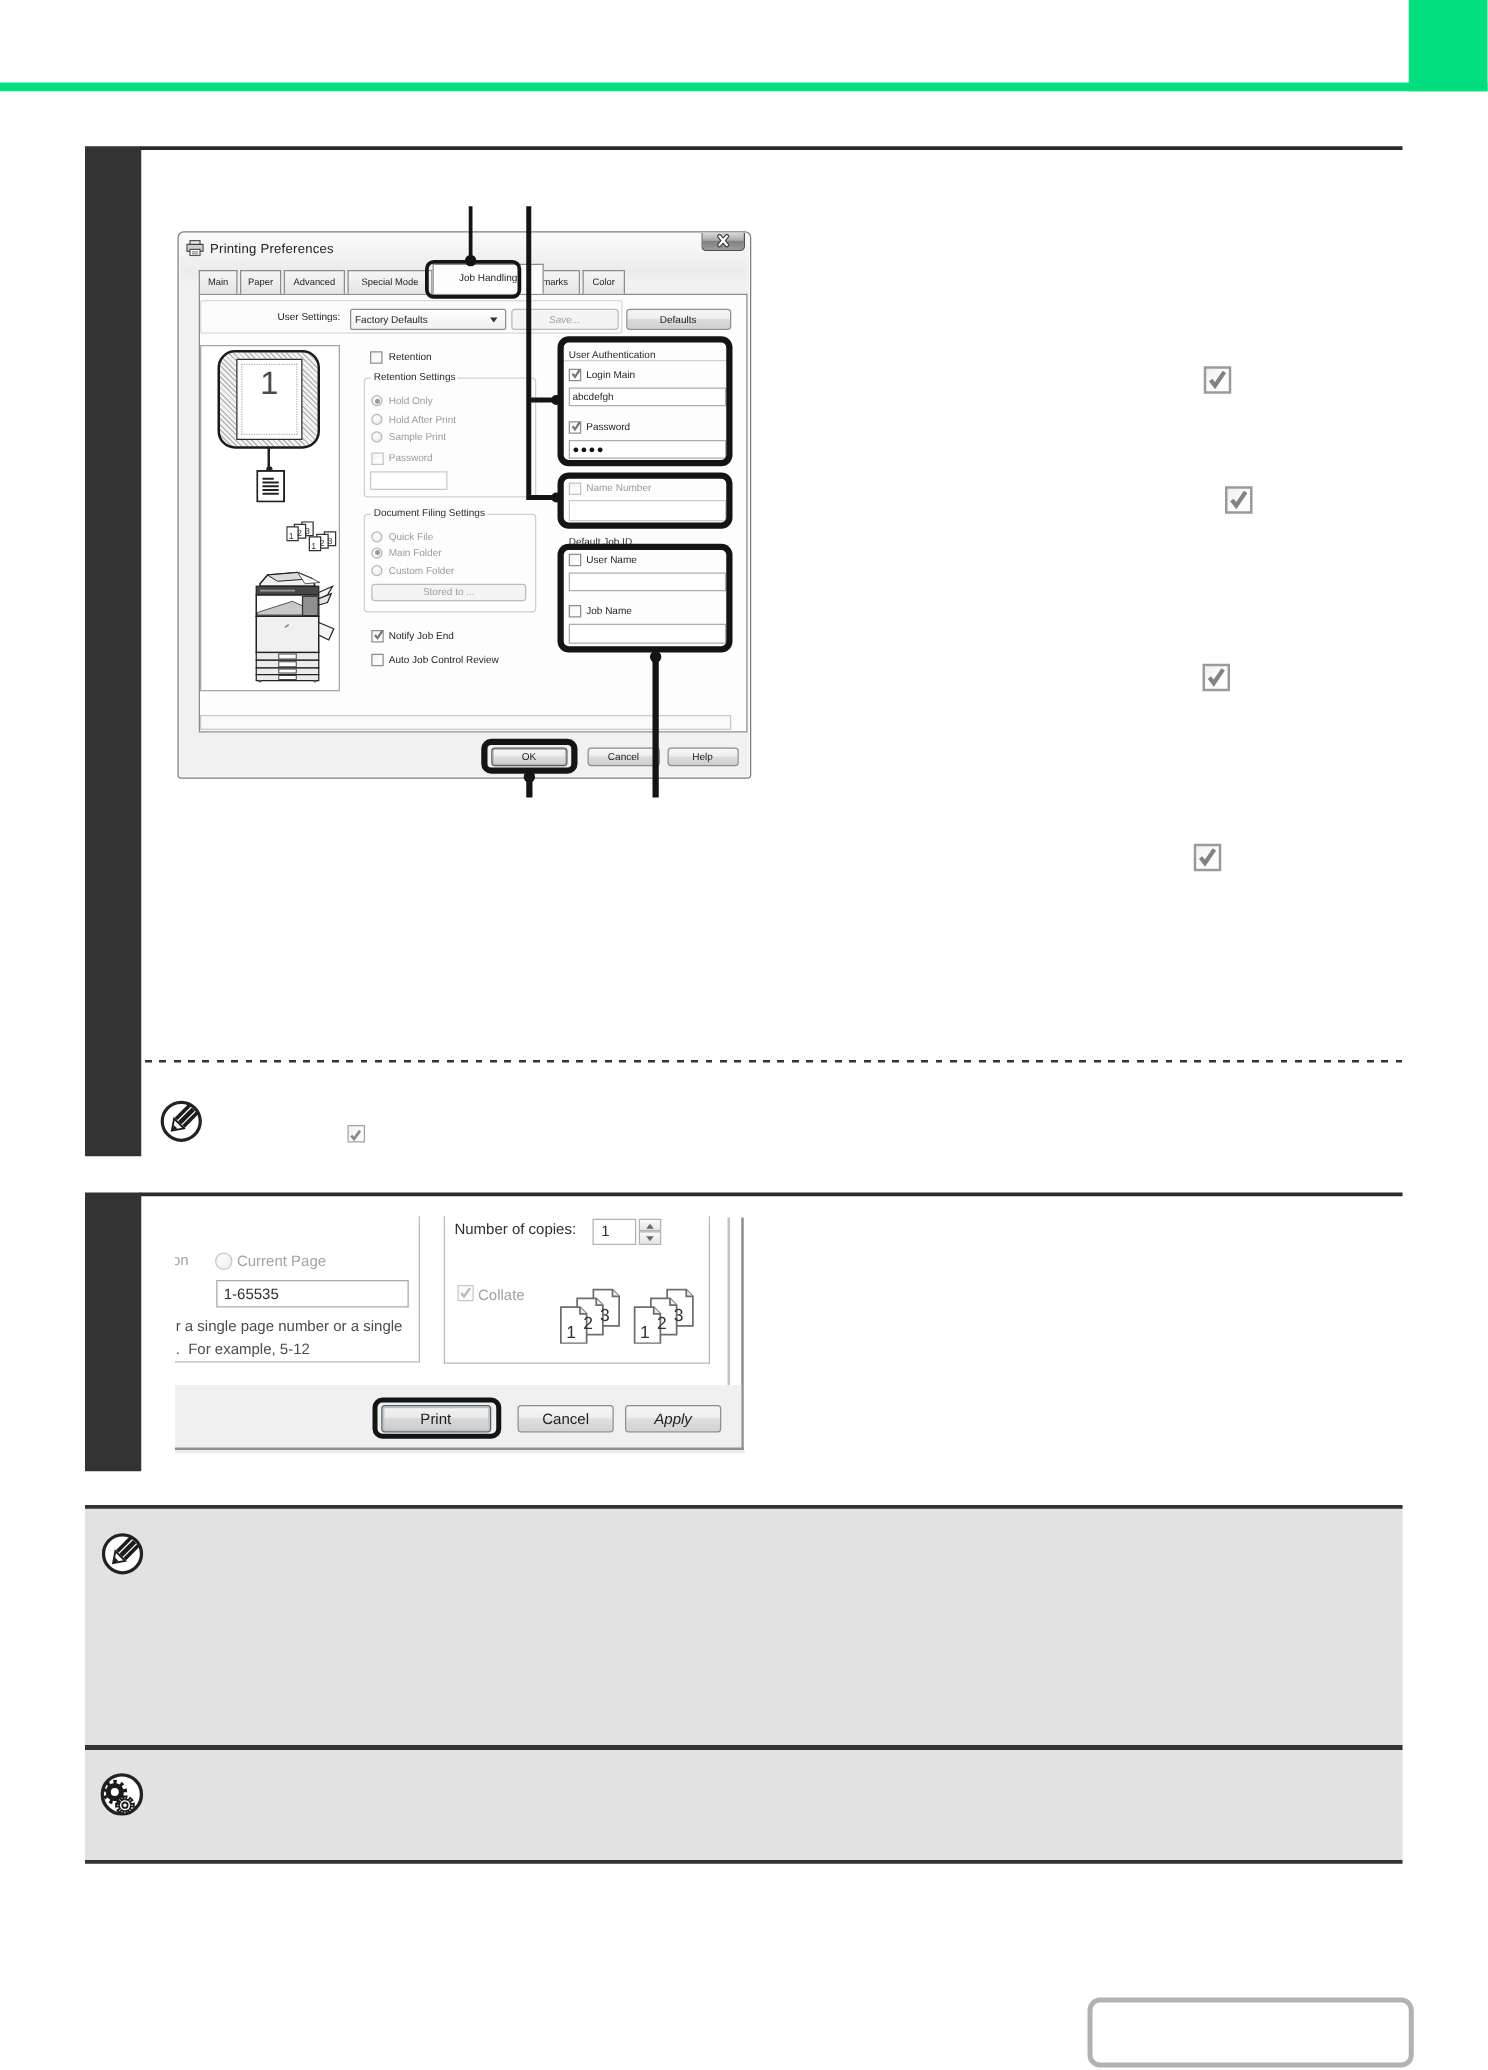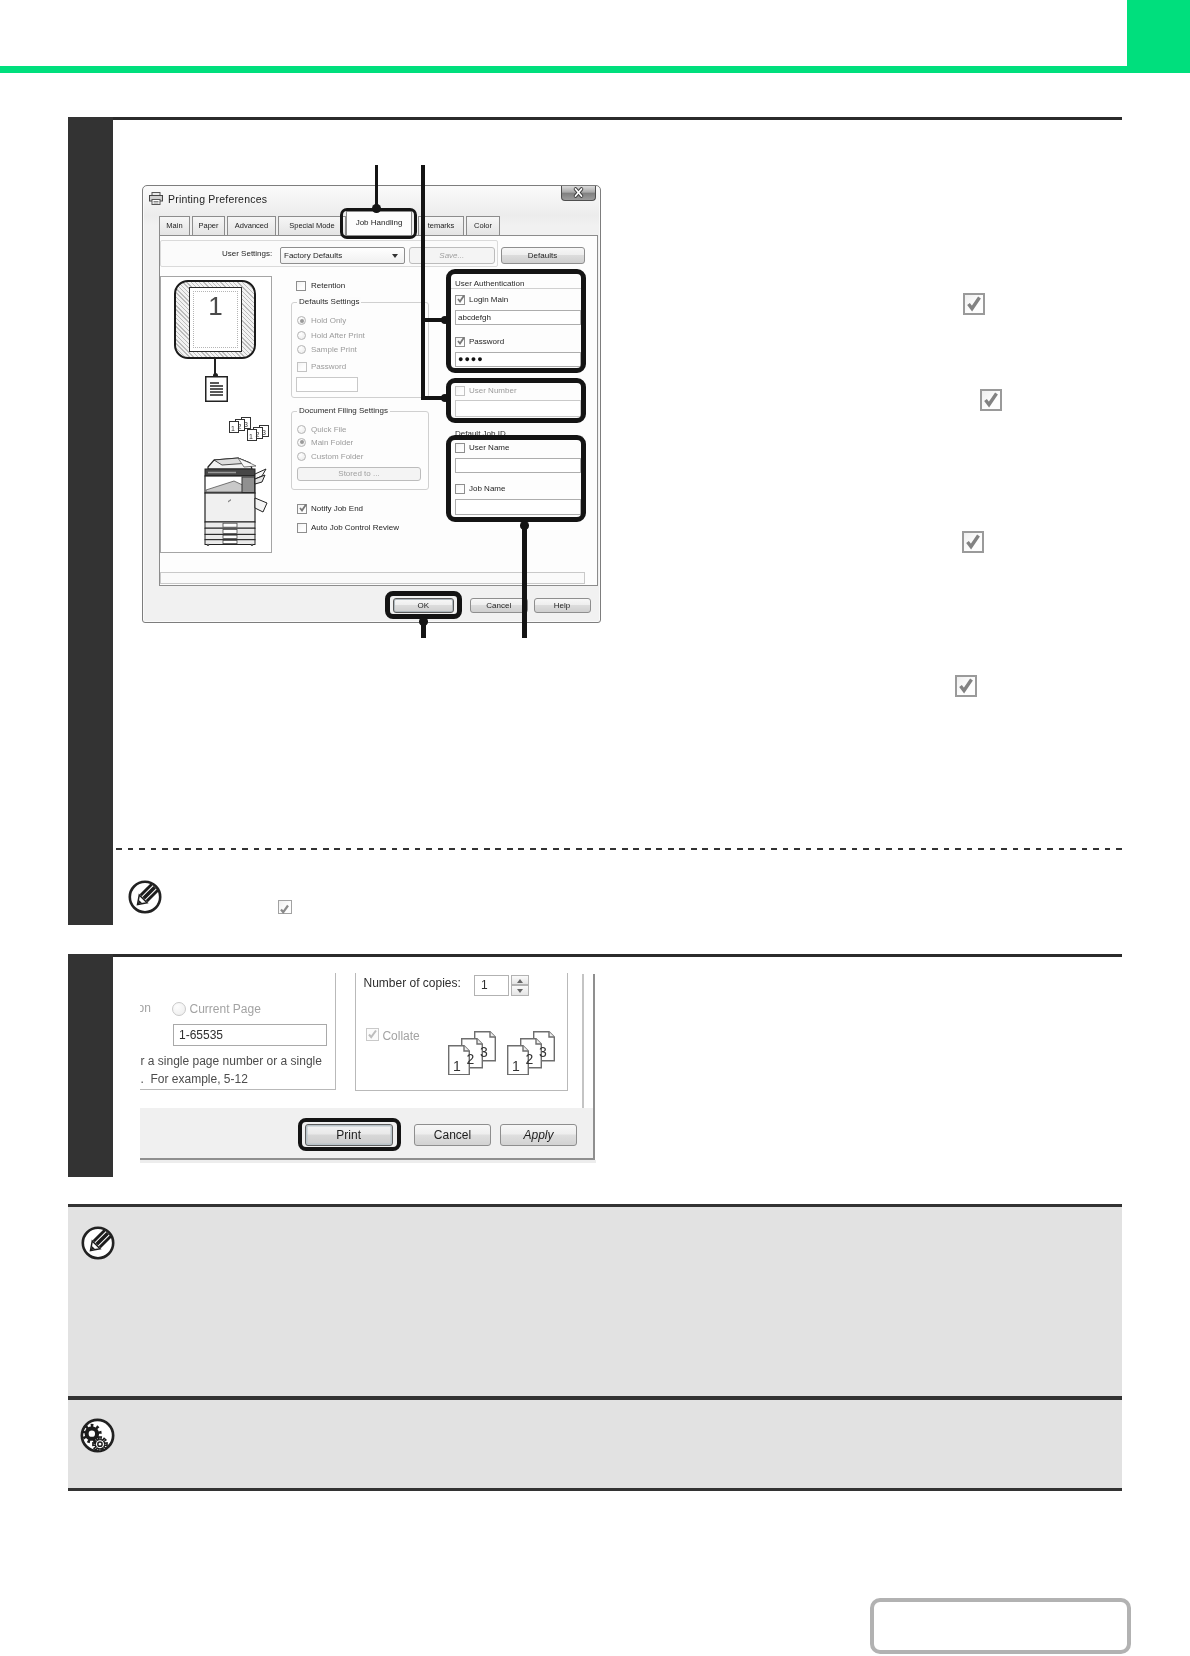--- a/index.html
+++ b/index.html
@@ -64,21 +64,21 @@
   <div class="abs tab" style="left:49px;top:30px;width:33px;">Paper</div>
 
   <div class="abs tab" style="left:84px;top:30px;width:49px;">Advanced</div>
 
   <div class="abs tab" style="left:135px;top:30px;width:68px;">Special Mode</div>
 
   <div class="abs tab" style="left:275px;top:30px;width:46px;">temarks</div>
 
   <div class="abs tab" style="left:323px;top:30px;width:34px;">Color</div>
 
-  <div class="abs" style="left:203px;top:25px;width:66px;height:24px;background:#fdfdfd;border:1px solid #8c8c8c;border-bottom:none;box-sizing:border-box;font-size:8px;color:#1e1e1e;text-align:center;line-height:22px;">Job Handling</div>
+  <div class="abs" style="left:203px;top:25px;width:89px;height:24px;background:#fdfdfd;border:1px solid #8c8c8c;border-bottom:none;box-sizing:border-box;font-size:8px;color:#1e1e1e;text-align:center;line-height:22px;">Job Handling</div>
 
   <div class="thick" style="left:197px;top:21.5px;width:77px;height:31px;border-radius:7px;border-width:3.5px;"></div>
 
   <div class="abs" style="left:16.5px;top:54px;width:338px;height:26.5px;border:1px solid #dadada;border-radius:2px;background:#fbfbfb;box-sizing:border-box;"></div>
 
   <div class="abs dlgtext" style="left:79px;top:63px;">User Settings:</div>
 
   <div class="abs field" style="left:136.5px;top:61px;width:125.5px;height:16.5px;border-color:#8e8e8e;border-radius:2px;background:linear-gradient(#fff,#f0f0f0);"></div>
   <div class="abs dlgtext" style="left:141px;top:65px;">Factory Defaults</div>
 
@@ -164,21 +164,21 @@
     <g fill="#555">
         <circle cx="10" cy="91" r="1.2"></circle>
         <circle cx="54" cy="91" r="1.2"></circle>
       </g>
   </svg>
 
   <div class="cb" style="left:153px;top:95px;"></div>
   <div class="abs dlgtext" style="left:168px;top:95px;">Retention</div>
 
   <div class="grp" style="left:148px;top:116px;width:138px;height:96px;"></div>
-  <div class="grplabel" style="left:154px;top:111px;">Defaults Settings</div>
+  <div class="grplabel" style="left:154px;top:111px;">Retention Settings</div>
 
   <div class="radio" style="left:154px;top:130px;"></div>
   <div class="abs" style="left:156.5px;top:132.5px;width:4px;height:4px;border-radius:50%;background:#9a9a9a;"></div>
   <div class="abs dlgtext gray" style="left:168px;top:130px;">Hold Only</div>
 
   <div class="radio" style="left:154px;top:144.5px;"></div>
   <div class="abs dlgtext gray" style="left:168px;top:144.5px;">Hold After Print</div>
 
   <div class="radio" style="left:154px;top:158.5px;"></div>
   <div class="abs dlgtext gray" style="left:168px;top:158.5px;">Sample Print</div>
@@ -229,21 +229,21 @@
       <path d="M2 5 L4 7.5 L8 1.5" stroke="#777" stroke-width="1.8" fill="none"></path>
     </svg>
   <div class="abs dlgtext" style="left:326px;top:151px;">Password</div>
 
   <div class="field" style="left:311.5px;top:165.5px;width:126px;height:15px;"></div>
   <div class="abs" style="left:315px;top:168px;font-size:9px;letter-spacing:1px;color:#111;">●●●●</div>
 
   <div class="thick" style="left:302.7px;top:82.6px;width:140.8px;height:104px;"></div>
 
   <div class="cb" style="left:312px;top:200px;border-color:#c3c3c3;"></div>
-  <div class="abs dlgtext gray" style="left:326px;top:200px;">User Number</div>
+  <div class="abs dlgtext gray" style="left:326px;top:200px;">Name Number</div>
 
   <div class="field" style="left:311.5px;top:213.5px;width:126px;height:17px;border-color:#c9c9c9;"></div>
 
   <div class="thick" style="left:302.7px;top:191.7px;width:140.8px;height:45.7px;"></div>
 
   <div class="abs" style="left:306px;top:250px;width:134px;height:1px;background:#d0d0d0;"></div>
   <div class="abs" style="left:310px;top:243px;height:10px;overflow:hidden;background:#fdfdfd;padding:0 2px;font-size:8px;color:#2a2a2a;white-space:nowrap;">Default Job ID</div>
 
   <div class="cb" style="left:312px;top:257px;"></div>
   <div class="abs dlgtext" style="left:326px;top:257px;">User Name</div>

